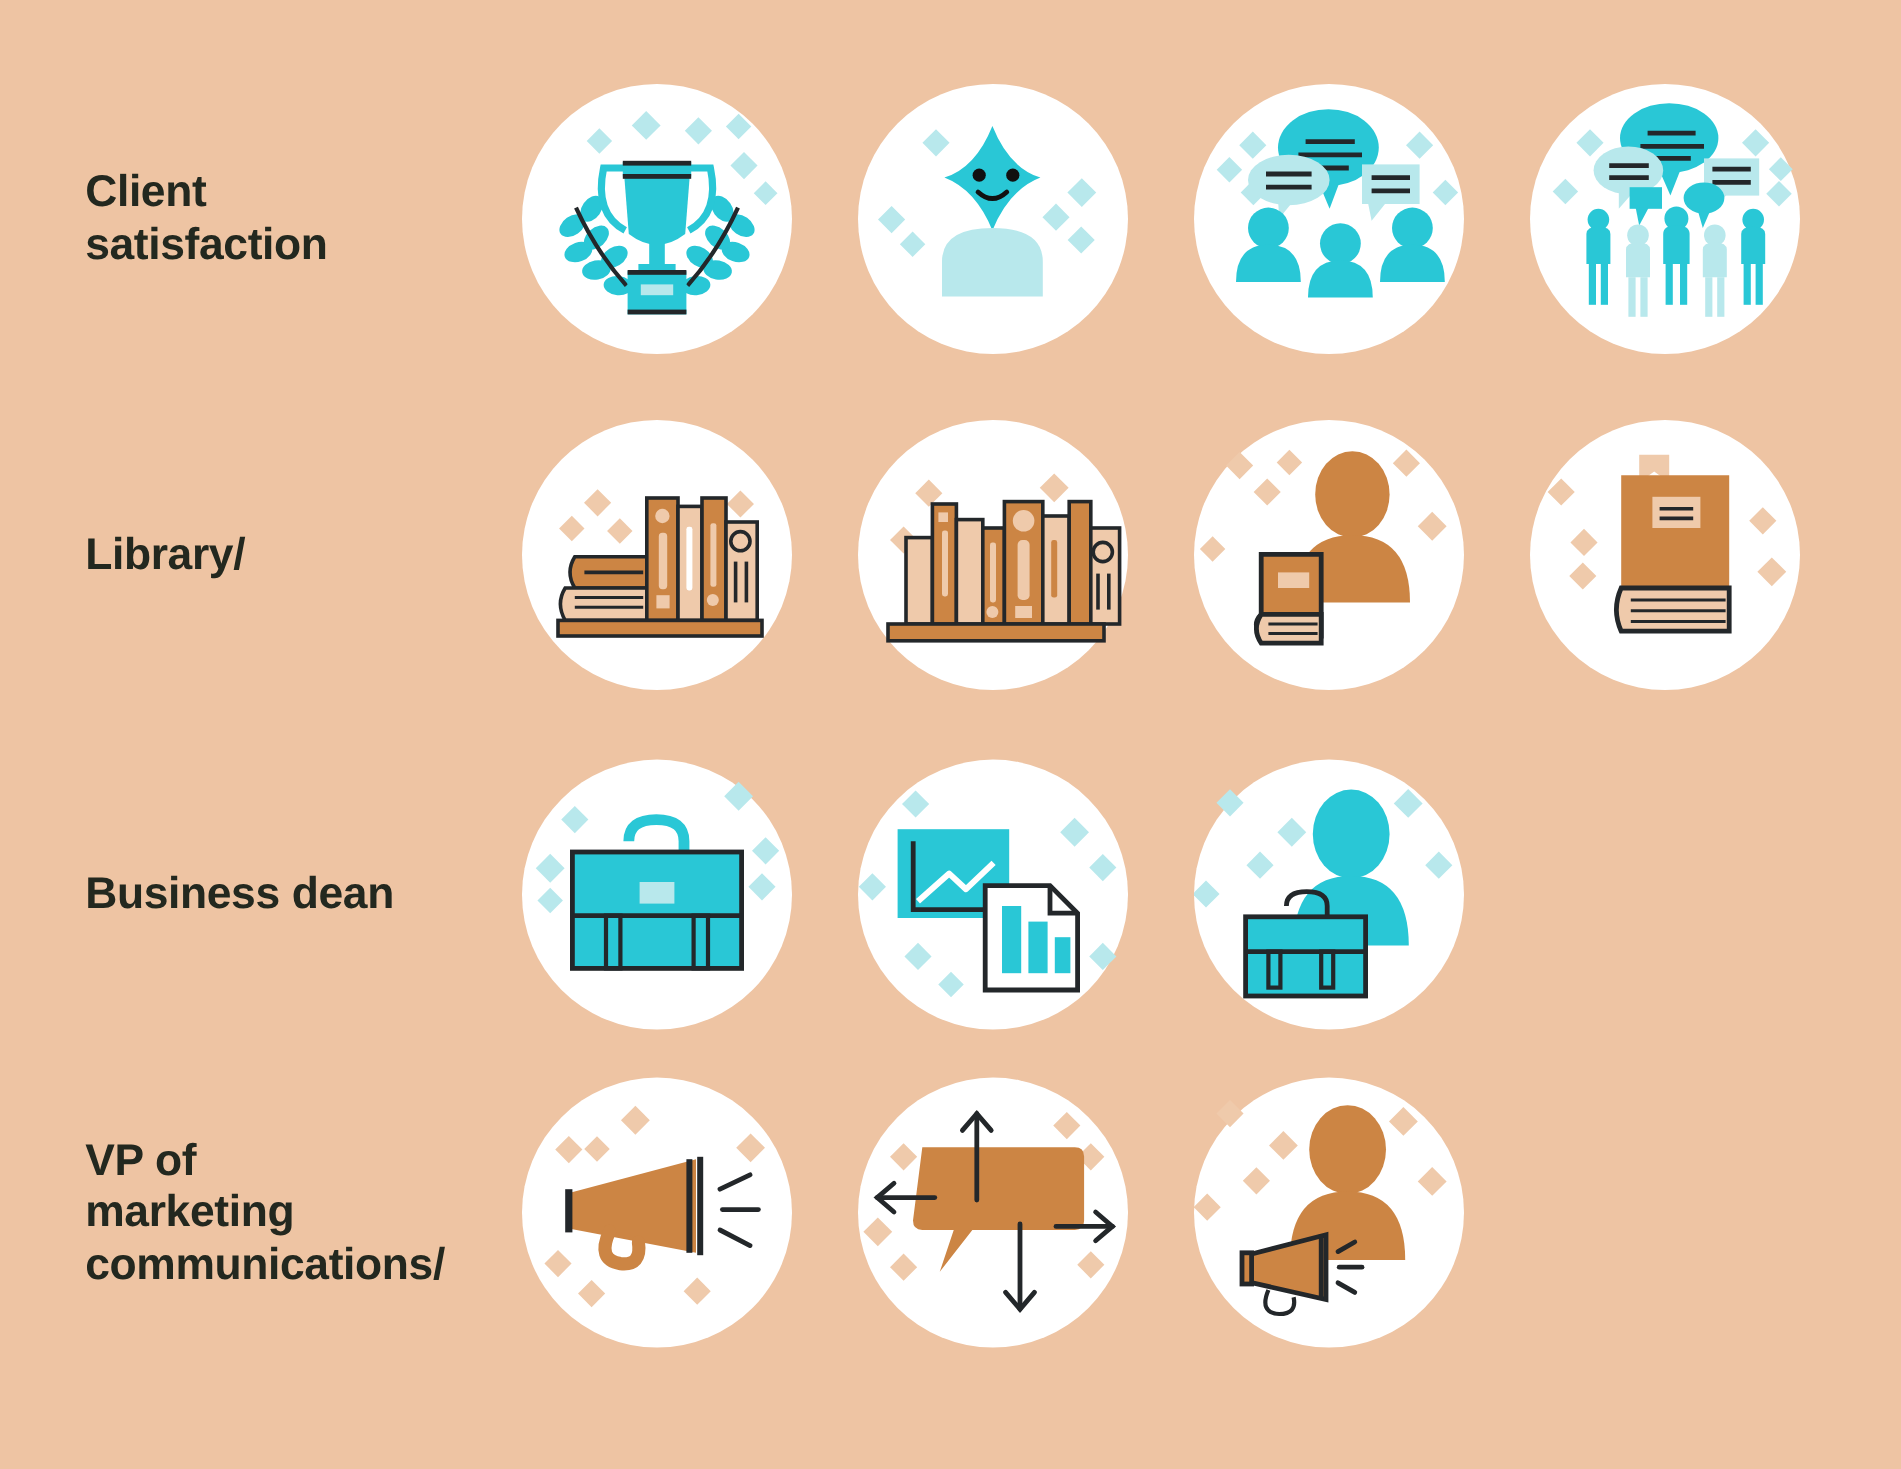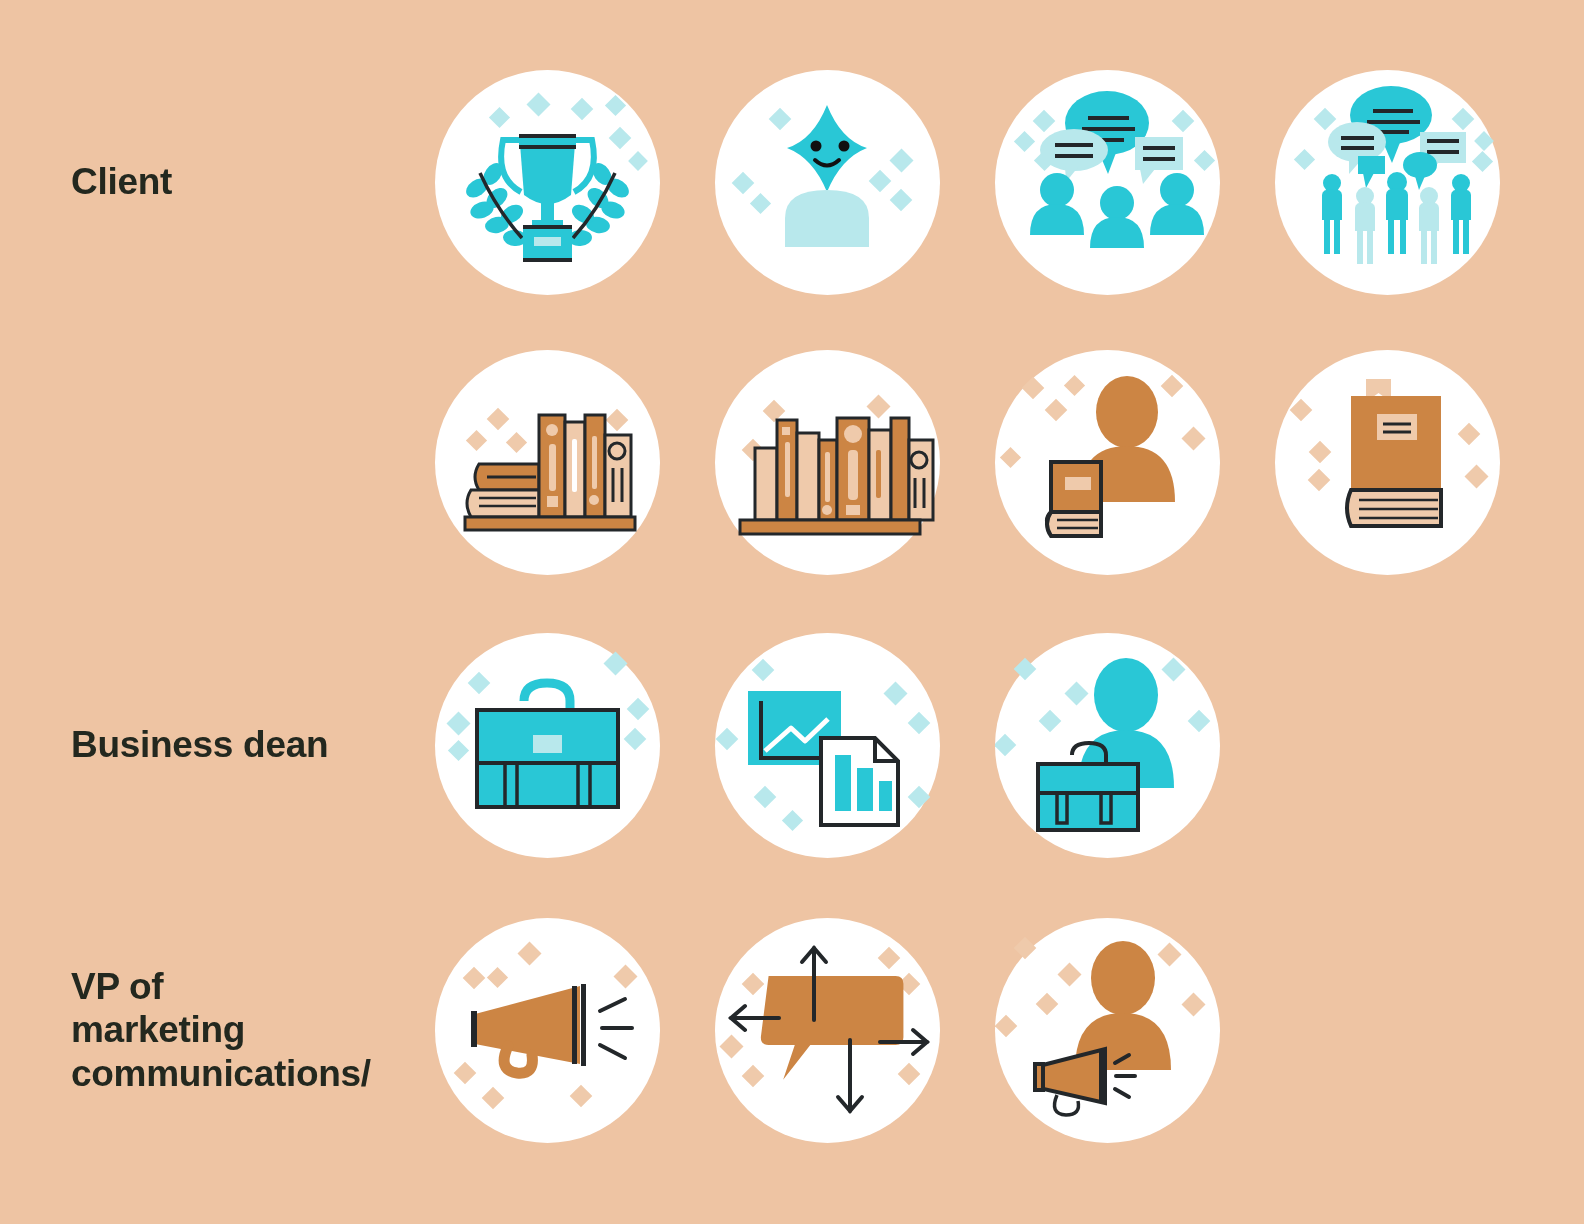--- a/index.html
+++ b/index.html
@@ -22,21 +22,21 @@
     position: absolute;
     left: 0;
     width: 1584px;
     height: 280px;
     display: flex;
     align-items: center;
   }
   .row-1 { top: 42px; }
   .row-2 { top: 322px; }
   .row-3 { top: 605px; }
-  .row-4 { top: 890px; }
+  .row-4 { top: 870px; }
 
   .label {
     position: absolute;
     left: 71px;
     width: 380px;
     color: #23281F;
     font-size: 37px;
     font-weight: 700;
     line-height: 1.18;
     letter-spacing: -0.3px;
@@ -69,20 +69,21 @@
   }
 </style>
 </head>
 <body style="background: rgb(238, 196, 163);">
 
 <div class="board">
 
   <div class="row row-1">
     <div class="label">
       <span>Client</span>
+      <span>satisfaction</span>
     </div>
     <div class="icons">
 
       <div class="badge">
         <svg viewBox="0 0 225 225">
           <g fill="#B8E8EC">
             <rect x="57" y="40" width="15" height="15" transform="rotate(45 64.5 47.5)"></rect>
             <rect x="95" y="26" width="17" height="17" transform="rotate(45 103.5 34.5)"></rect>
             <rect x="139" y="31" width="16" height="16" transform="rotate(45 147 39)"></rect>
             <rect x="173" y="28" width="15" height="15" transform="rotate(45 180.5 35.5)"></rect>
@@ -241,20 +242,21 @@
             <rect x="146" y="161" width="6" height="33"></rect>
               <rect x="156" y="161" width="6" height="33"></rect>
           </g>
         </svg>
       </div>
     </div>
   </div>
 
   <div class="row row-2">
     <div class="label">
+      <span>Library/</span>
     </div>
     <div class="icons">
 
       <div class="badge">
         <svg viewBox="0 0 225 225">
           <g fill="#EFCAAB">
             <rect x="55" y="61" width="16" height="16" transform="rotate(45 63 69)"></rect>
             <rect x="34" y="83" width="15" height="15" transform="rotate(45 41.5 90.5)"></rect>
             <rect x="74" y="85" width="15" height="15" transform="rotate(45 81.5 92.5)"></rect>
             <rect x="174" y="62" width="16" height="16" transform="rotate(45 182 70)"></rect>

